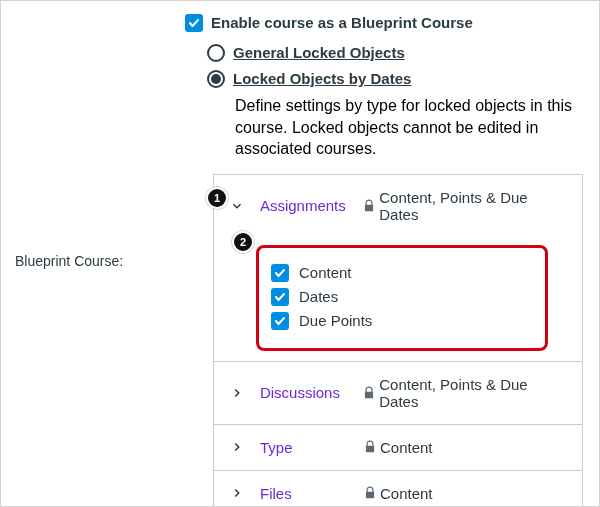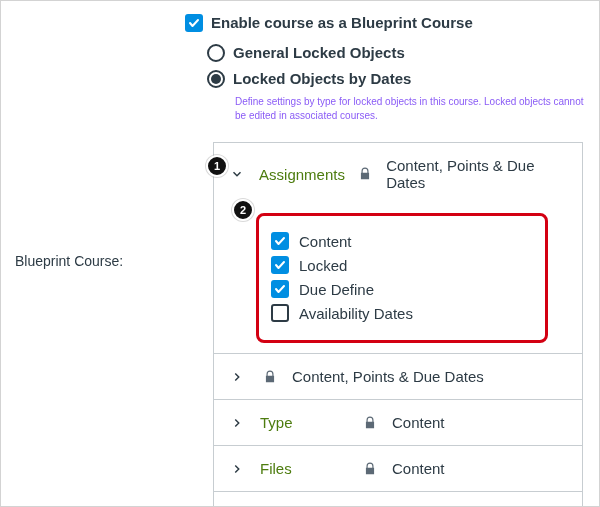--- a/index.html
+++ b/index.html
@@ -52,28 +52,28 @@
     flex: 0 0 18px;
     display: flex; align-items: center; justify-content: center;
     margin-top: 1px;
   }
   .radio.selected::after {
     content: "";
     width: 10px; height: 10px;
     background: #2d3b45;
     border-radius: 50%;
   }
-  .radio-col { margin-left: 22px; }
+  .radio-col { margin-left: 22px; text-decoration: underline; }
   .radio-label { font-weight: 700; font-size: 15px; color: #2d3b45; line-height: 20px; }
   .helper {
     margin-left: 50px;
-    font-size: 10px;
-    color: #8b5cf6;
+    font-size: 16px;
+    color: #000000;
     line-height: 1.35;
-    margin-bottom: 20px;
+    margin-bottom: 14px;
     max-width: 360px;
   }
   .types-panel {
     margin-left: 28px;
     border: 1px solid #c7cdd1;
     width: 370px;
   }
   .type-row {
     display: flex;
     align-items: center;
@@ -85,30 +85,30 @@
   .type-row:first-child { border-top: none; }
   .chev {
     width: 22px;
     display: flex;
     justify-content: center;
     color: #2d3b45;
     margin-right: 12px;
   }
   .type-name {
     width: 100px;
-    color: #4d7c0f;
+    color: #6d28d9;
   }
   .lock-icon {
     width: 20px;
     color: #5c6975;
     display: flex;
     justify-content: center;
   }
   .summary {
-    margin-left: 12px;
+    margin-left: 0;
     color: #2d3b45;
   }
   .callout {
     position: absolute;
     width: 22px; height: 22px;
     background: #111;
     color: #fff;
     border-radius: 50%;
     border: 2px solid #fff;
     display: flex;
@@ -201,43 +201,40 @@
                 </svg>
               </div>
             <span class="lbl">Content</span>
           </div>
           <div class="opt-row">
             <div class="chk checked">
                 <svg width="12" height="12" viewBox="0 0 24 24" fill="none" stroke="white" stroke-width="4" stroke-linecap="round" stroke-linejoin="round">
                   <polyline points="4 12 9 18 20 6"></polyline>
                 </svg>
               </div>
-            <span class="lbl">Locked</span>
+            <span class="lbl">Dates</span>
           </div>
           <div class="opt-row">
             <div class="chk checked">
                 <svg width="12" height="12" viewBox="0 0 24 24" fill="none" stroke="white" stroke-width="4" stroke-linecap="round" stroke-linejoin="round">
                   <polyline points="4 12 9 18 20 6"></polyline>
                 </svg>
               </div>
-            <span class="lbl">Due Define</span>
-          </div>
-          <div class="opt-row">
-            <div class="chk unchecked"></div>
-            <span class="lbl">Availability Dates</span>
+            <span class="lbl">Due Points</span>
           </div>
         </div>
       </div>
 
       <div class="type-row">
         <span class="chev">
           <svg width="14" height="14" viewBox="0 0 24 24" fill="none" stroke="#2d3b45" stroke-width="2.5">
               <polyline points="9 6 15 12 9 18"></polyline>
             </svg>
         </span>
+        <span class="type-name">Discussions</span>
         <span class="lock-icon">
           <svg width="14" height="14" viewBox="0 0 24 24" fill="#5c6975">
               <path d="M6 10V7a6 6 0 1112 0v3h1v11H5V10h1zm2 0h8V7a4 4 0 10-8 0v3z"></path>
             </svg>
         </span>
         <span class="summary">Content, Points &amp; Due Dates</span>
       </div>
 
       <div class="type-row">
         <span class="chev">

